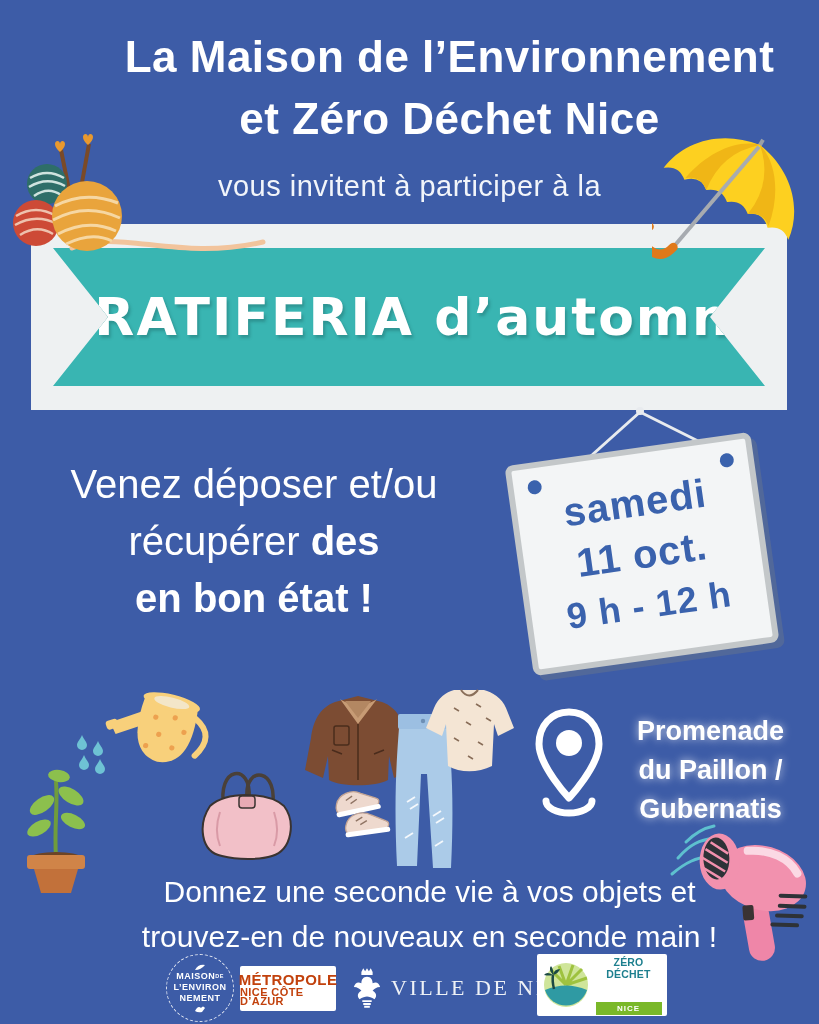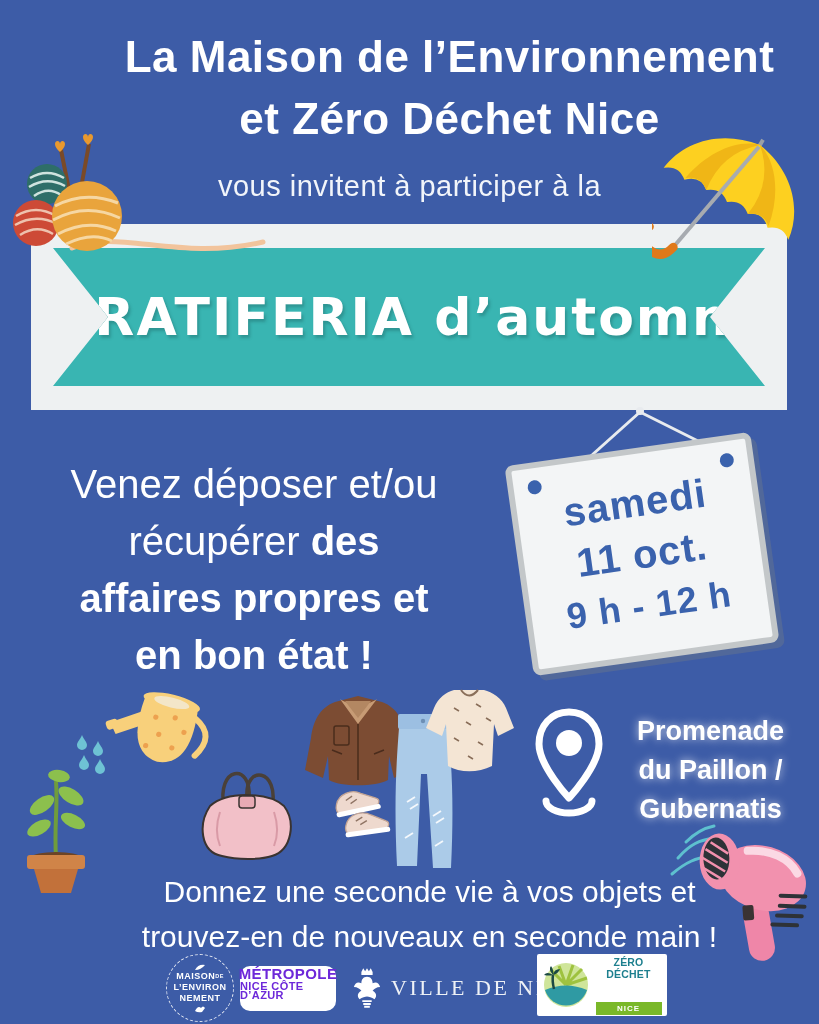--- a/index.html
+++ b/index.html
@@ -70,22 +70,22 @@
   
   .logo-maison{
     position:absolute;left:166px;top:954px;width:66px;height:66px;border-radius:50%;
     border:1.5px dashed rgba(255,255,255,.85);
     display:flex;flex-direction:column;align-items:center;justify-content:center;
     color:#ffffff;font-size:9px;font-weight:bold;line-height:11px;letter-spacing:.5px;text-align:center;
   }
   .logo-maison .tiny{font-size:5.5px;vertical-align:top;}
   .logo-metropole{
     position:absolute;left:240px;top:966px;width:96px;height:45px;background:#ffffff;
-    display:flex;flex-direction:column;align-items:center;
-    color:#6d28d9;border-radius:10px;
+    display:flex;flex-direction:column;align-items:center;justify-content:center;
+    color:#c2410c;border-radius:2px;
   }
   .logo-metropole .l1{font-size:15px;font-weight:800;letter-spacing:.4px;line-height:16px;}
   .logo-metropole .l2{font-size:11px;font-weight:bold;letter-spacing:.4px;line-height:9px;}
   .logo-ville{
     position:absolute;left:352px;top:964px;height:48px;display:flex;align-items:center;gap:9px;
   }
   .logo-ville .label{
     font-family:"Liberation Serif",serif;color:#eef1f6;font-size:22px;letter-spacing:2.5px;
   }
   .logo-zd{
@@ -139,21 +139,20 @@
       <path d="M82,8 C 60,14 40,40 34,74 Q 46,64 58,74 Q 52,34 82,8 Z" fill="#f0b616"></path>
       <path d="M82,8 C 104,14 124,40 130,74 Q 118,64 106,74 Q 112,34 82,8 Z" fill="#f0b616"></path>
       <line x1="82" y1="10" x2="58" y2="140" stroke="#a7abb0" stroke-width="4"></line>
       <path d="M58,140 q -4,17 -20,14 q -16,-3 -11,-20" stroke="#e0791a" stroke-width="9" fill="none" stroke-linecap="round"></path>
     </g>
   </svg>
 
   <div class="invite">
     <div>Venez déposer et/ou</div>
     <div><span>récupérer </span><b>des</b></div>
-    <div><b>affaires propres et</b></div>
     <div><b>en bon état !</b></div>
   </div>
 
   <svg class="sign-strings" width="300" height="120" viewBox="0 0 300 120">
     <line x1="135" y1="14" x2="48" y2="92" stroke="#e8ebee" stroke-width="3"></line>
     <line x1="135" y1="14" x2="239" y2="66" stroke="#e8ebee" stroke-width="3"></line>
     <circle cx="135" cy="13" r="4" fill="#e8ebee"></circle>
   </svg>
   <div class="sign">
     <div class="sign-hole left"></div>

